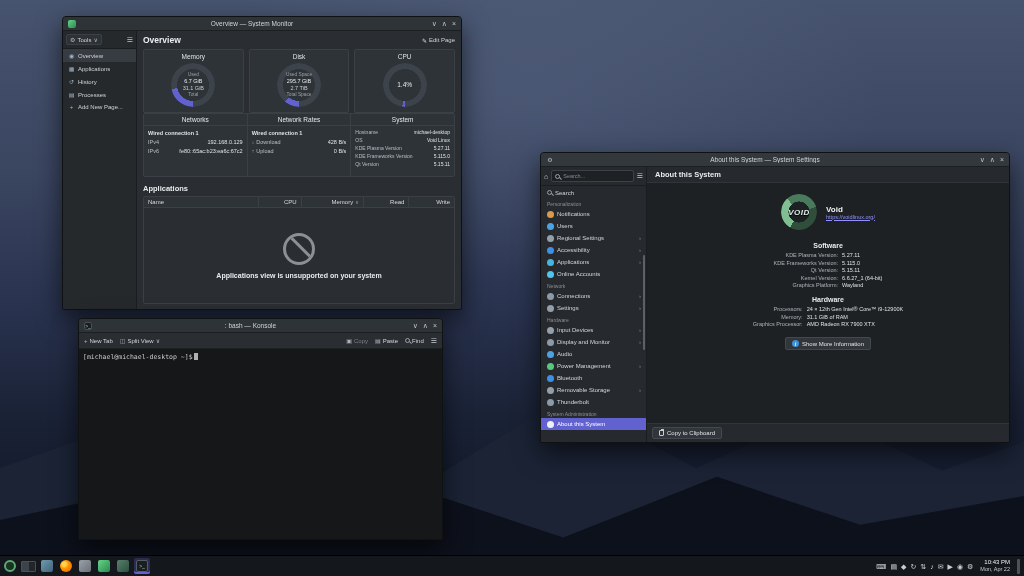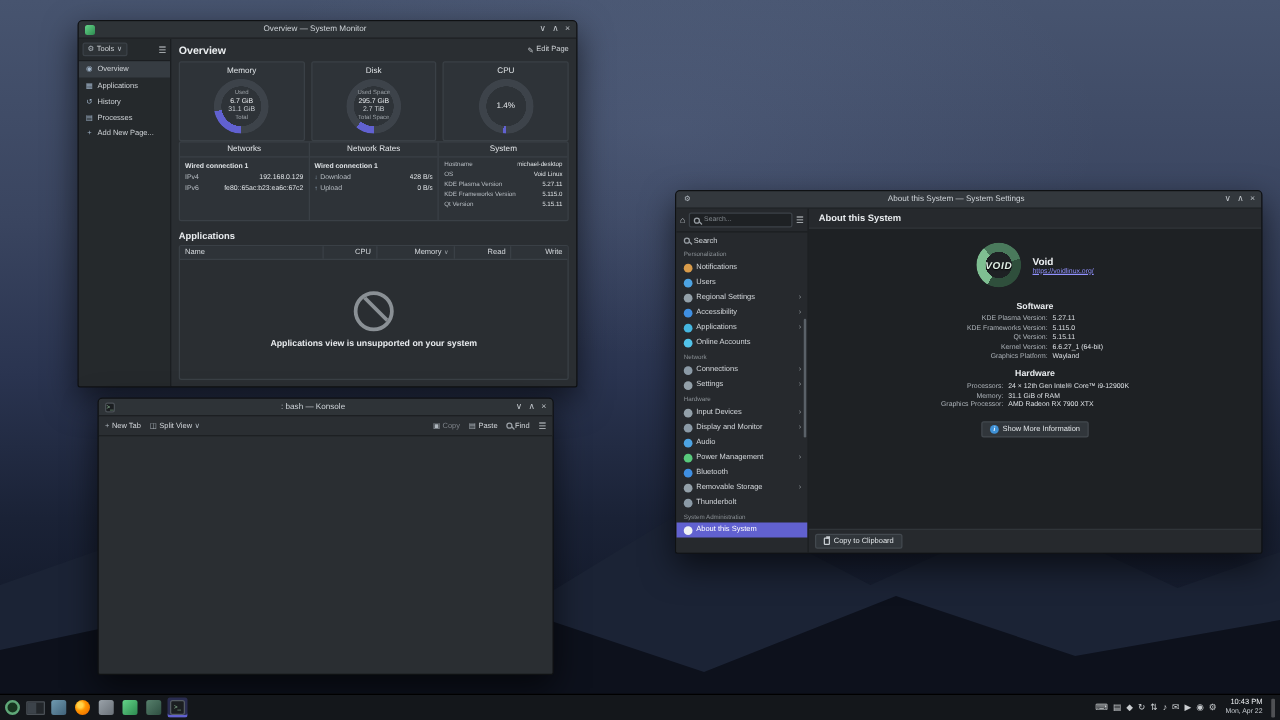--- a/index.html
+++ b/index.html
@@ -351,20 +351,23 @@
     <span class="k-btn">
       <span class="k-ic">▤</span>
       <span>Paste</span>
     </span>
     <span class="k-btn">
       <span class="mag"></span>
       <span>Find</span>
     </span>
     <span class="sm-burger">☰</span>
   </div>
+  <div class="terminal">
+    <span>[michael@michael-desktop ~]$</span><span class="cursor"></span>
+  </div>
 </div>
 
 <div class="window active" id="win-settings">
   <div class="titlebar">
     <span class="app-badge" style="color:#aeb6bd">⚙</span>
     <span class="tb-title">About this System — System Settings</span>
     <span class="tb-btns">
       <span>∨</span>
       <span>∧</span>
       <span>×</span>

